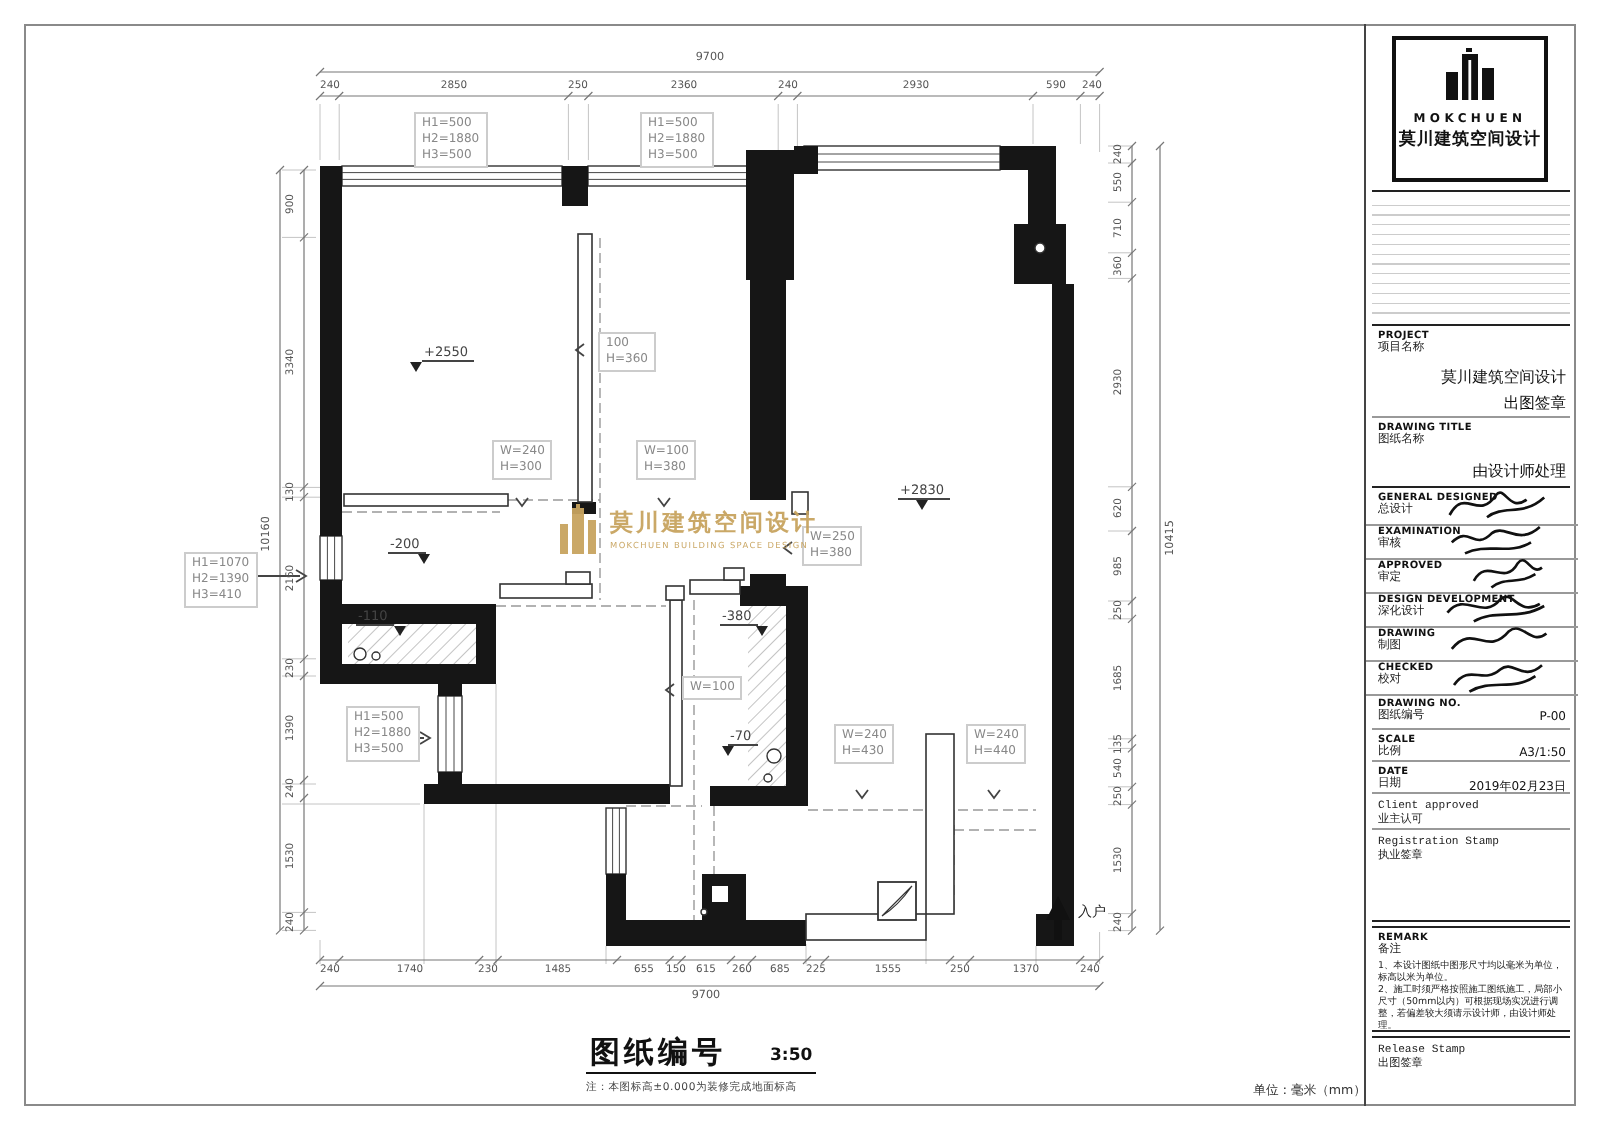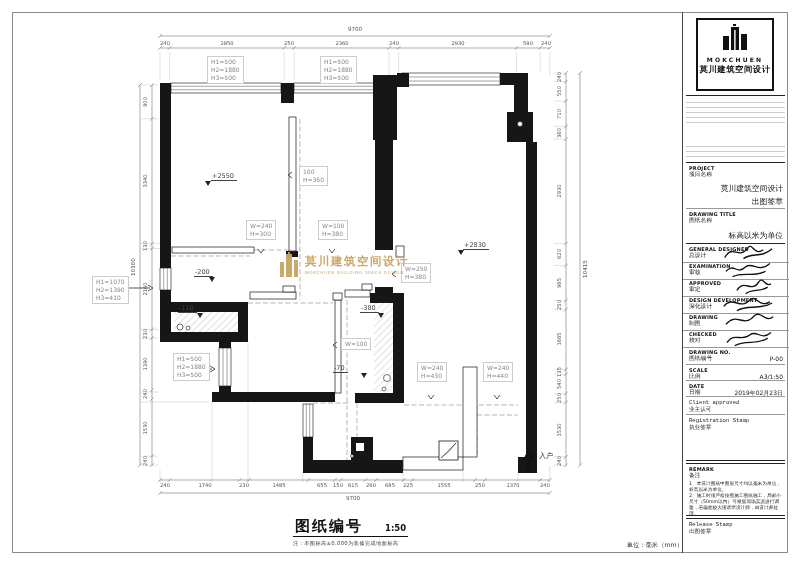--- a/index.html
+++ b/index.html
@@ -282,25 +282,25 @@
   <div class="lbl" style="left:417px;top:362px">
     <div>W=240</div>
     <div>H=430</div>
   </div>
   <div class="lbl" style="left:483px;top:362px">
     <div>W=240</div>
     <div>H=440</div>
   </div>
 
   <span class="elev" style="left:211px;top:172px">+2550</span>
-  <span class="elev" style="left:463px;top:241px">+2830</span>
+  <span class="elev" style="left:449px;top:241px">+2830</span>
   <span class="elev" style="left:194px;top:268px">-200</span>
   <span class="elev" style="left:178px;top:304px">-110</span>
   <span class="elev" style="left:360px;top:304px">-380</span>
-  <span class="elev" style="left:333px;top:364px">-70</span>
+  <span class="elev" style="left:364px;top:364px">-70</span>
 
   <span class="entry-lbl">入户</span>
 
   
   <div class="wm" style="color:#c8a45f">
     <svg width="21" height="25" viewBox="0 0 21 25">
       <g fill="#c8a45f">
         <rect x="0" y="10" width="4" height="15"></rect>
         <rect x="6" y="2" width="6" height="23"></rect>
         <rect x="14" y="8" width="4" height="17"></rect>
@@ -308,21 +308,21 @@
       </g>
     </svg>
     <div>
       <div class="wm-cn">莫川建筑空间设计</div>
       <div class="wm-en">MOKCHUEN BUILDING SPACE DESIGN</div>
     </div>
   </div>
 
   
   <span class="cap-title">图纸编号</span>
-  <span class="cap-scale">1:50</span>
+  <span class="cap-scale">3:50</span>
   <div class="cap-line"></div>
   <span class="cap-note">注：本图标高±0.000为装修完成地面标高</span>
   <span class="unit-note">单位：毫米（mm）</span>
 
   
   <div id="panel">
     <div class="logo-box">
       <svg width="34" height="26" viewBox="0 0 34 26" style="margin-top:4px">
         <g fill="#111">
           <rect x="5" y="12" width="6" height="14"></rect>
@@ -345,21 +345,21 @@
       <div class="pl-cn">项目名称</div>
     </div>
     <div class="pv" style="top:171px;font-size:7.8px">莫川建筑空间设计</div>
     <div class="pv" style="top:184px;font-size:7.8px">出图签章</div>
 
     <div class="hr-thin" style="top:196px;height:0.7px"></div>
     <div style="position:absolute;left:6px;top:199px">
       <div class="pl-en">DRAWING TITLE</div>
       <div class="pl-cn">图纸名称</div>
     </div>
-    <div class="pv" style="top:218px;font-size:7.8px">标高以米为单位</div>
+    <div class="pv" style="top:218px;font-size:7.8px">由设计师处理</div>
 
     <div class="hr" style="top:231px;height:1.2px"></div>
 
     <div class="sigrow" style="top:233px;border-bottom:0.6px solid #999">
       <div style="position:absolute;left:6px;top:1px">
           <div class="pl-en">GENERAL DESIGNED</div>
           <div class="pl-cn">总设计</div>
         </div>
       <svg class="sig" width="72" height="22" viewBox="0 0 50 20">
           <path d="M3,15 C10,2 16,18 24,6 C28,1 30,14 38,8 M20,16 C28,10 36,16 46,7" stroke="#111" stroke-width="1.2" fill="none"></path>

